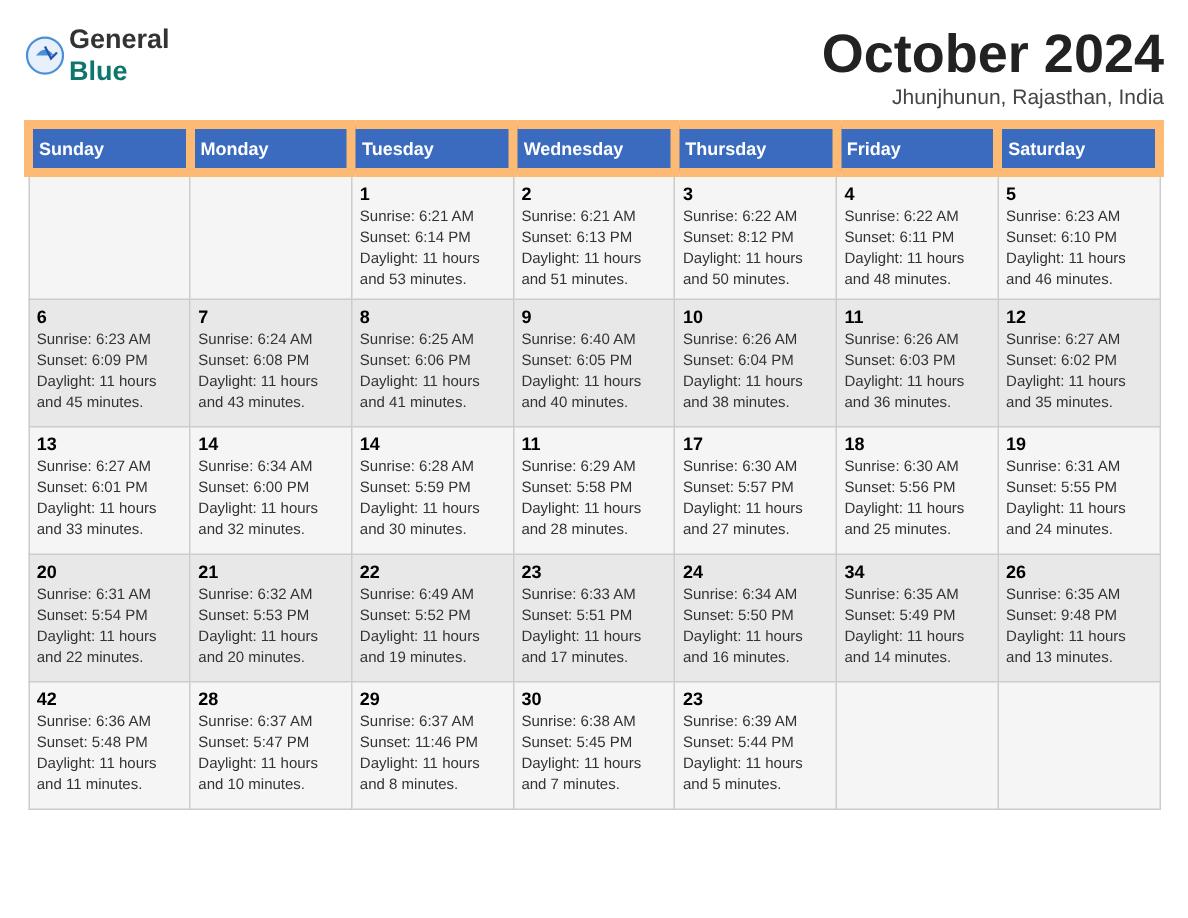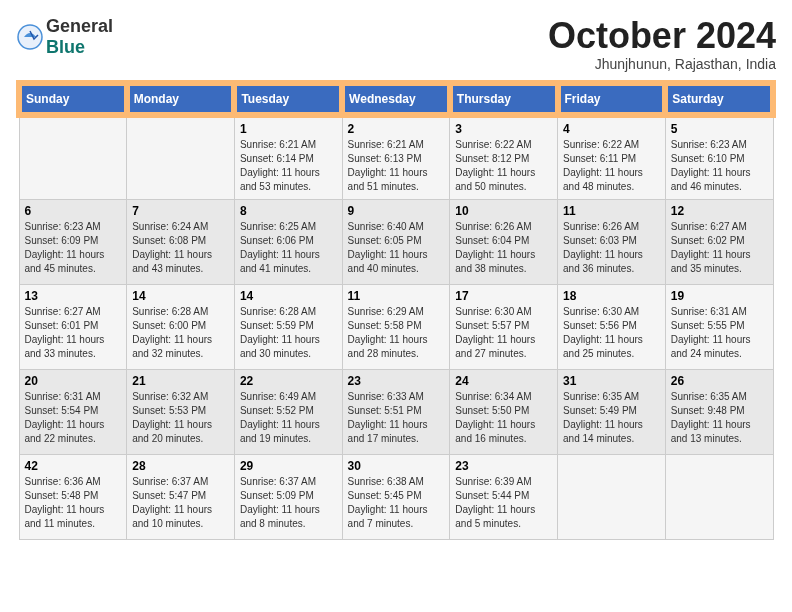--- a/index.html
+++ b/index.html
@@ -197,21 +197,21 @@
       </tr>
       <tr>
         <td>
           <span class="day-number">13</span>
           <div class="day-info">Sunrise: 6:27 AM
 Sunset: 6:01 PM
 Daylight: 11 hours and 33 minutes.</div>
         </td>
         <td>
           <span class="day-number">14</span>
-          <div class="day-info">Sunrise: 6:28 AM
+          <div class="day-info">Sunrise: 6:34 AM
 Sunset: 6:00 PM
 Daylight: 11 hours and 32 minutes.</div>
         </td>
         <td>
           <span class="day-number">14</span>
           <div class="day-info">Sunrise: 6:28 AM
 Sunset: 5:59 PM
 Daylight: 11 hours and 30 minutes.</div>
         </td>
         <td>
@@ -264,21 +264,21 @@
 Sunset: 5:51 PM
 Daylight: 11 hours and 17 minutes.</div>
         </td>
         <td>
           <span class="day-number">24</span>
           <div class="day-info">Sunrise: 6:34 AM
 Sunset: 5:50 PM
 Daylight: 11 hours and 16 minutes.</div>
         </td>
         <td>
-          <span class="day-number">31</span>
+          <span class="day-number">34</span>
           <div class="day-info">Sunrise: 6:35 AM
 Sunset: 5:49 PM
 Daylight: 11 hours and 14 minutes.</div>
         </td>
         <td>
           <span class="day-number">26</span>
           <div class="day-info">Sunrise: 6:35 AM
 Sunset: 9:48 PM
 Daylight: 11 hours and 13 minutes.</div>
         </td>
@@ -292,21 +292,21 @@
         </td>
         <td>
           <span class="day-number">28</span>
           <div class="day-info">Sunrise: 6:37 AM
 Sunset: 5:47 PM
 Daylight: 11 hours and 10 minutes.</div>
         </td>
         <td>
           <span class="day-number">29</span>
           <div class="day-info">Sunrise: 6:37 AM
-Sunset: 5:09 PM
+Sunset: 11:46 PM
 Daylight: 11 hours and 8 minutes.</div>
         </td>
         <td>
           <span class="day-number">30</span>
           <div class="day-info">Sunrise: 6:38 AM
 Sunset: 5:45 PM
 Daylight: 11 hours and 7 minutes.</div>
         </td>
         <td>
           <span class="day-number">23</span>

